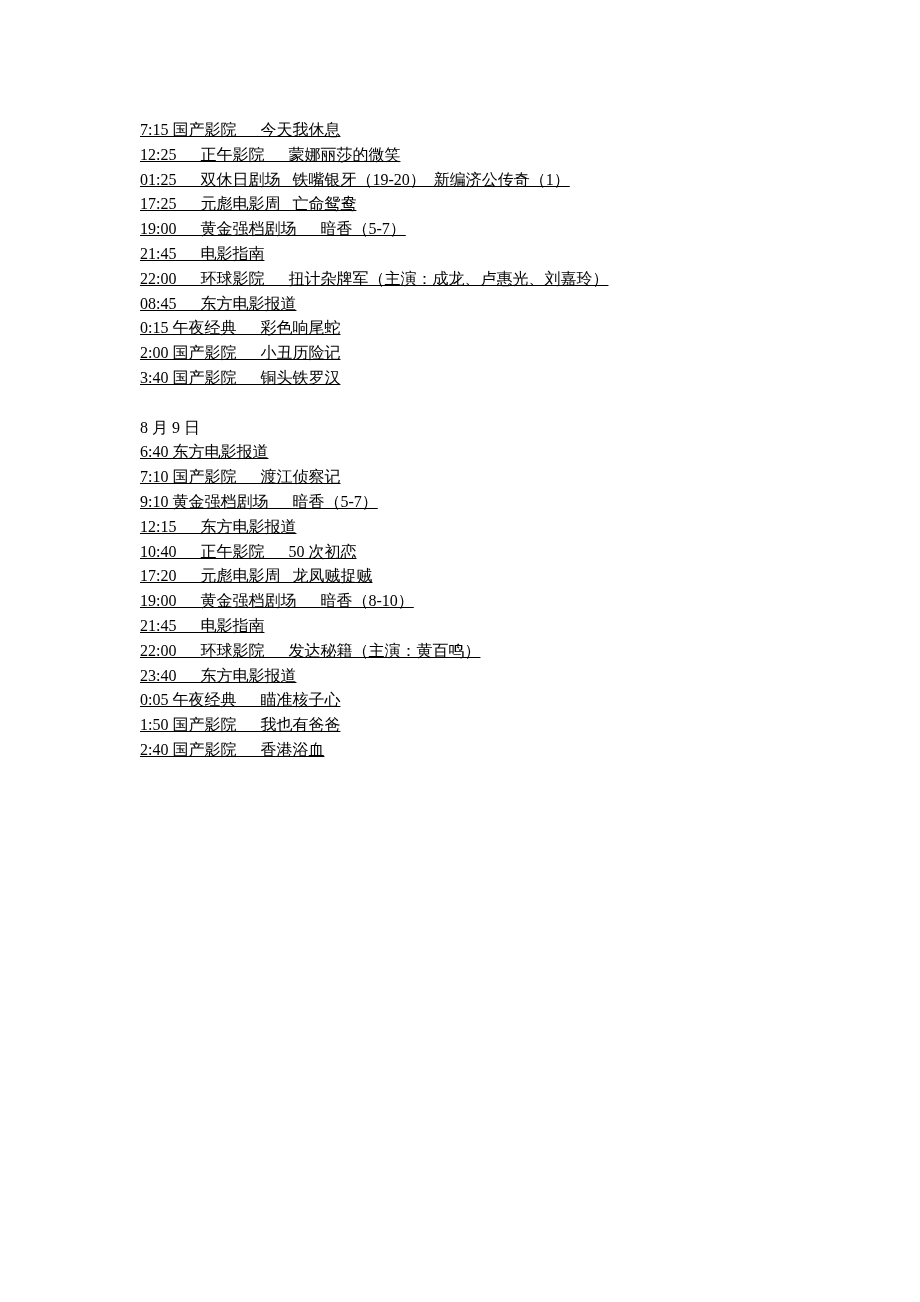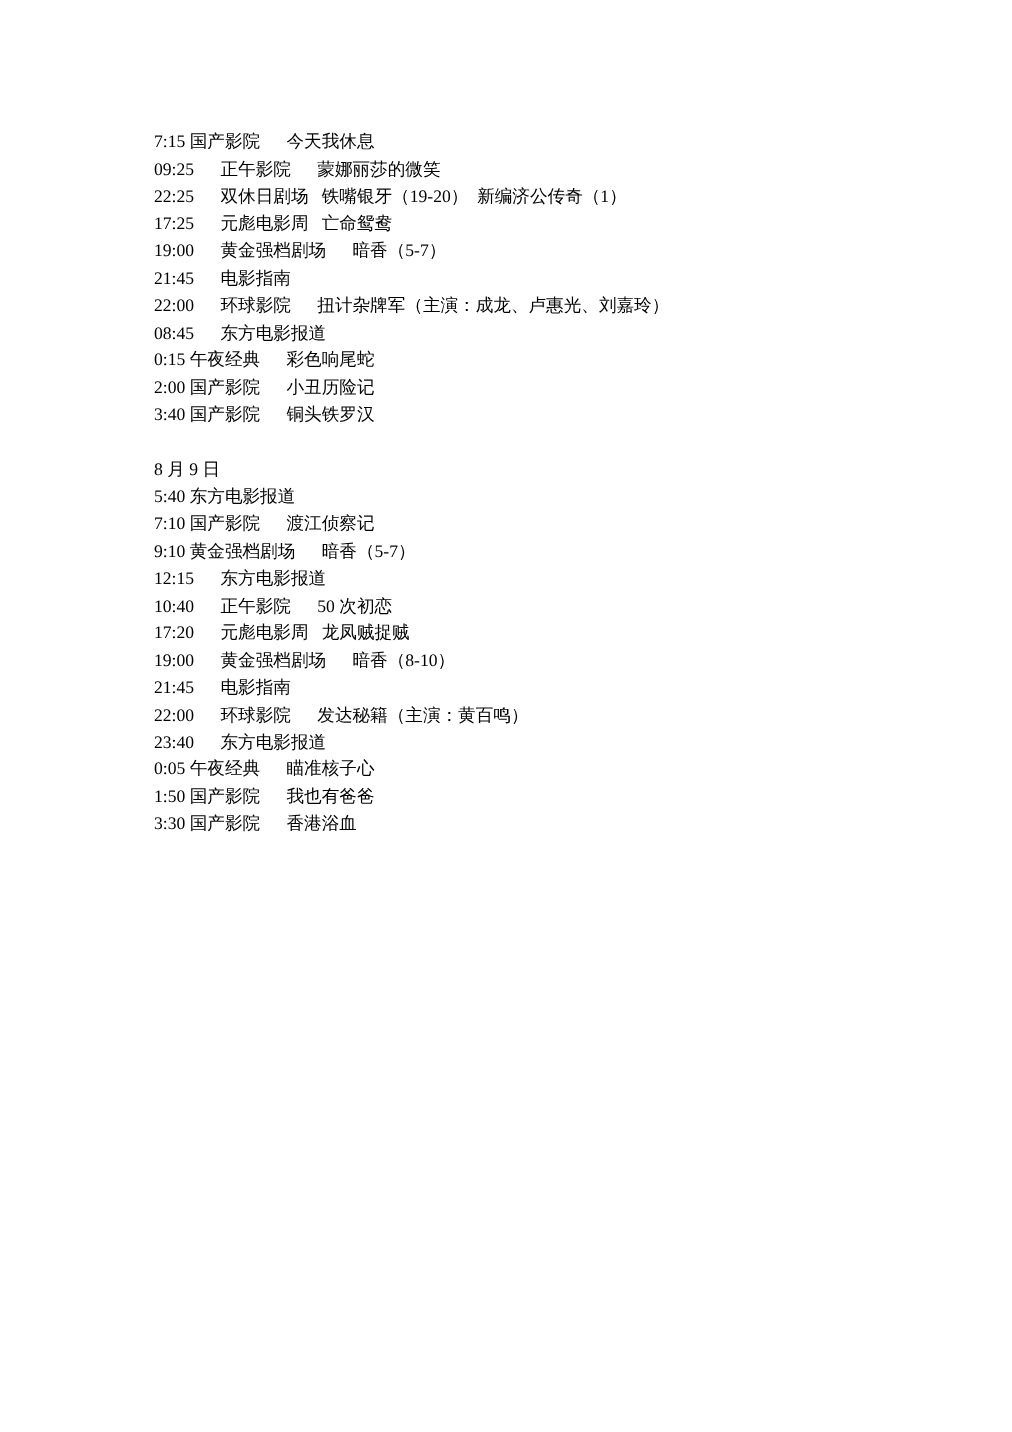--- a/index.html
+++ b/index.html
@@ -10,59 +10,60 @@
     font-size: 16px;
     color: #000000;
     width: 920px;
   }
   .page {
     padding: 118px 140px 0 140px;
     line-height: 1.55;
   }
   .row {
     white-space: pre;
+    text-decoration: underline;
   }
   .date-header {
     white-space: pre;
   }
   .blank {
     height: 1.55em;
   }
 </style>
 </head>
 <body>
 
 <div class="page">
 
   <div>
     <div class="row">7:15 国产影院      今天我休息</div>
-    <div class="row">09:25      正午影院      蒙娜丽莎的微笑</div>
-    <div class="row">22:25      双休日剧场   铁嘴银牙（19-20）  新编济公传奇（1）</div>
+    <div class="row">12:25      正午影院      蒙娜丽莎的微笑</div>
+    <div class="row">01:25      双休日剧场   铁嘴银牙（19-20）  新编济公传奇（1）</div>
     <div class="row">17:25      元彪电影周   亡命鸳鸯</div>
     <div class="row">19:00      黄金强档剧场      暗香（5-7）</div>
     <div class="row">21:45      电影指南</div>
     <div class="row">22:00      环球影院      扭计杂牌军（主演：成龙、卢惠光、刘嘉玲）</div>
     <div class="row">08:45      东方电影报道</div>
     <div class="row">0:15 午夜经典      彩色响尾蛇</div>
     <div class="row">2:00 国产影院      小丑历险记</div>
     <div class="row">3:40 国产影院      铜头铁罗汉</div>
   </div>
 
   <div class="blank"></div>
 
   <div>
     <div class="date-header">8 月 9 日</div>
-    <div class="row">5:40 东方电影报道</div>
+    <div class="row">6:40 东方电影报道</div>
     <div class="row">7:10 国产影院      渡江侦察记</div>
     <div class="row">9:10 黄金强档剧场      暗香（5-7）</div>
     <div class="row">12:15      东方电影报道</div>
     <div class="row">10:40      正午影院      50 次初恋</div>
     <div class="row">17:20      元彪电影周   龙凤贼捉贼</div>
     <div class="row">19:00      黄金强档剧场      暗香（8-10）</div>
     <div class="row">21:45      电影指南</div>
     <div class="row">22:00      环球影院      发达秘籍（主演：黄百鸣）</div>
     <div class="row">23:40      东方电影报道</div>
     <div class="row">0:05 午夜经典      瞄准核子心</div>
     <div class="row">1:50 国产影院      我也有爸爸</div>
-    <div class="row">3:30 国产影院      香港浴血</div>
+    <div class="row">2:40 国产影院      香港浴血</div>
   </div>
 
 </div>
 
 </body></html>

